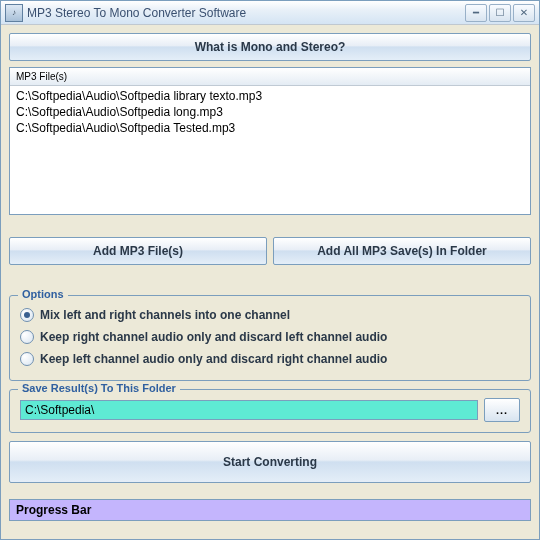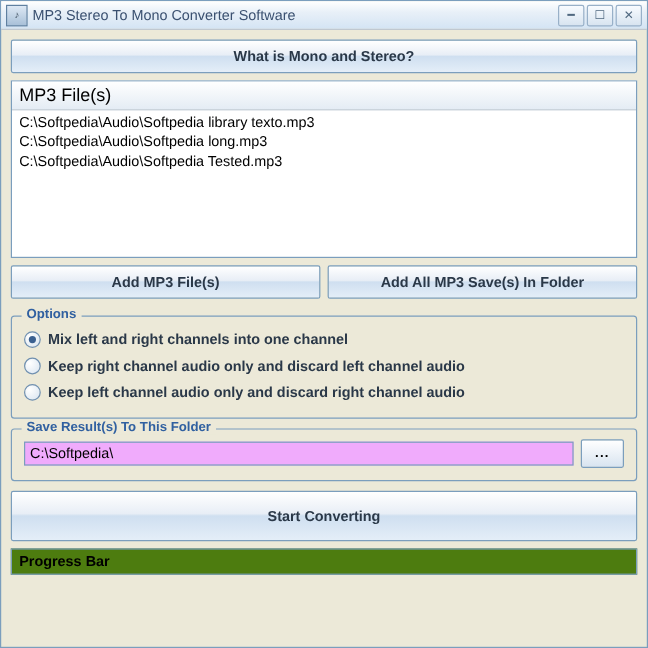--- a/index.html
+++ b/index.html
@@ -86,31 +86,31 @@
   border: 1px solid #7b9ebd;
   background: #fff;
   height: 148px;
   box-sizing: border-box;
   margin-top: 6px;
 }
 .list-header {
   background: linear-gradient(to bottom, #ffffff, #e4ecf4);
   border-bottom: 1px solid #c0cad4;
   padding: 3px 6px;
-  font-size: 15px;
+  font-size: 10px;
 }
 .list-body {
   padding: 2px 6px;
   font-size: 12px;
   line-height: 16px;
 }
 .btn-row {
   display: flex;
   gap: 6px;
-  margin-top: 6px;
+  margin-top: 22px;
 }
 .btn-row .big-btn {
   flex: 1;
 }
 .group {
   border: 1px solid #7b9ebd;
   border-radius: 3px;
   padding: 8px 10px 10px 10px;
   margin-top: 8px;
   position: relative;
@@ -154,21 +154,21 @@
 }
 .path-row {
   display: flex;
   gap: 6px;
   align-items: center;
 }
 .text-input {
   flex: 1;
   height: 20px;
   border: 1px solid #7b9ebd;
-  background: #f0abfc;
+  background: #5eead4;
   padding: 1px 4px;
   font-size: 12px;
   box-sizing: border-box;
 }
 .browse-btn {
   width: 34px;
   height: 22px;
   border: 1px solid #7b9ebd;
   background: linear-gradient(to bottom, #ffffff, #d8e4f0);
   border-radius: 2px;
@@ -176,23 +176,23 @@
   align-items: center;
   justify-content: center;
   font-weight: bold;
   letter-spacing: 1px;
 }
 .start-btn {
   margin-top: 8px;
   height: 42px;
 }
 .progress-box {
-  margin-top: 6px;
-  border: 1px solid #7b9ebd;
-  background: #4d7c0f;
+  margin-top: 16px;
+  border: 1px solid #7b9ebd;
+  background: #c4b5fd;
   height: 22px;
   padding: 3px 6px;
   font-size: 12px;
   font-weight: bold;
   box-sizing: border-box;
 }
 </style>
 </head>
 <body>
 

